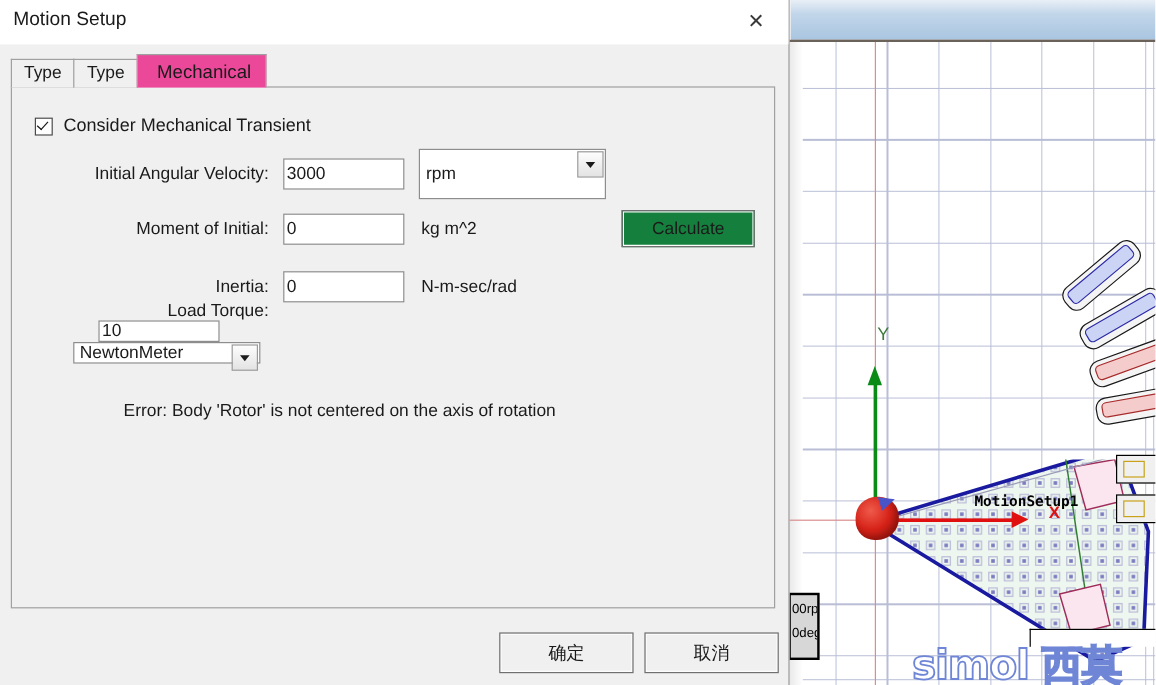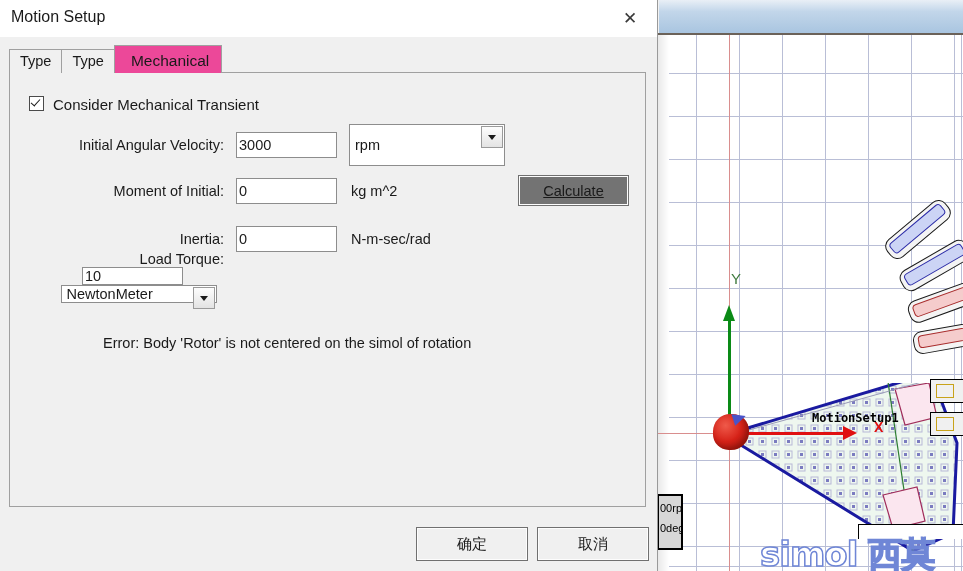--- a/index.html
+++ b/index.html
@@ -280,21 +280,21 @@
     width: 637px; height: 435px;
     border: 1px solid #a0a0a0;
     background: #f0f0f0;
     box-sizing: border-box;
   }
 
   #chk-row {
     position: absolute;
     left: 29px; top: 96px;
     display: flex;
-    align-items: flex-start;
+    align-items: flex-end;
     z-index: 5;
   }
   .checkbox {
     width: 13px; height: 13px;
     border: 1px solid #4a4a4a;
     background: #fff;
     position: relative;
     margin-right: 9px;
     cursor: pointer;
     flex: none;
@@ -385,31 +385,30 @@
     border-right: 4px solid transparent;
     border-top: 5px solid #1a1a1a;
     display: block;
   }
 
   #calc-btn {
     position: absolute;
     left: 518px; top: 175px;
     width: 109px; height: 29px;
     border: 1px solid #707070;
-    background: #737373;
+    background: #15803d;
     font-size: 14.5px;
     color: #1a1a1a;
     display: flex;
     align-items: center;
     justify-content: center;
     cursor: pointer;
     z-index: 5;
     box-shadow: inset 0 0 0 1px #fdfdfd;
     font-family: "Liberation Sans", sans-serif;
-    text-decoration: underline;
   }
 
   #error-text {
     position: absolute;
     left: 103px; top: 335px;
     font-size: 14.5px;
     color: #1a1a1a;
     z-index: 5;
     font-family: "Liberation Sans", sans-serif;
   }
@@ -553,17 +552,17 @@
     <div class="combo">
       <span class="val">NewtonMeter</span>
       <span class="arrowbtn">
           <i></i>
         </span>
     </div>
   </div>
 
   <div id="calc-btn">Calculate</div>
 
-  <div id="error-text">Error:  Body 'Rotor' is not centered on the simol of rotation</div>
+  <div id="error-text">Error:  Body 'Rotor' is not centered on the axis of rotation</div>
 
   <div class="dlg-btn" id="ok-btn">确定</div>
   <div class="dlg-btn" id="cancel-btn">取消</div>
 </div>
 
 </body></html>

